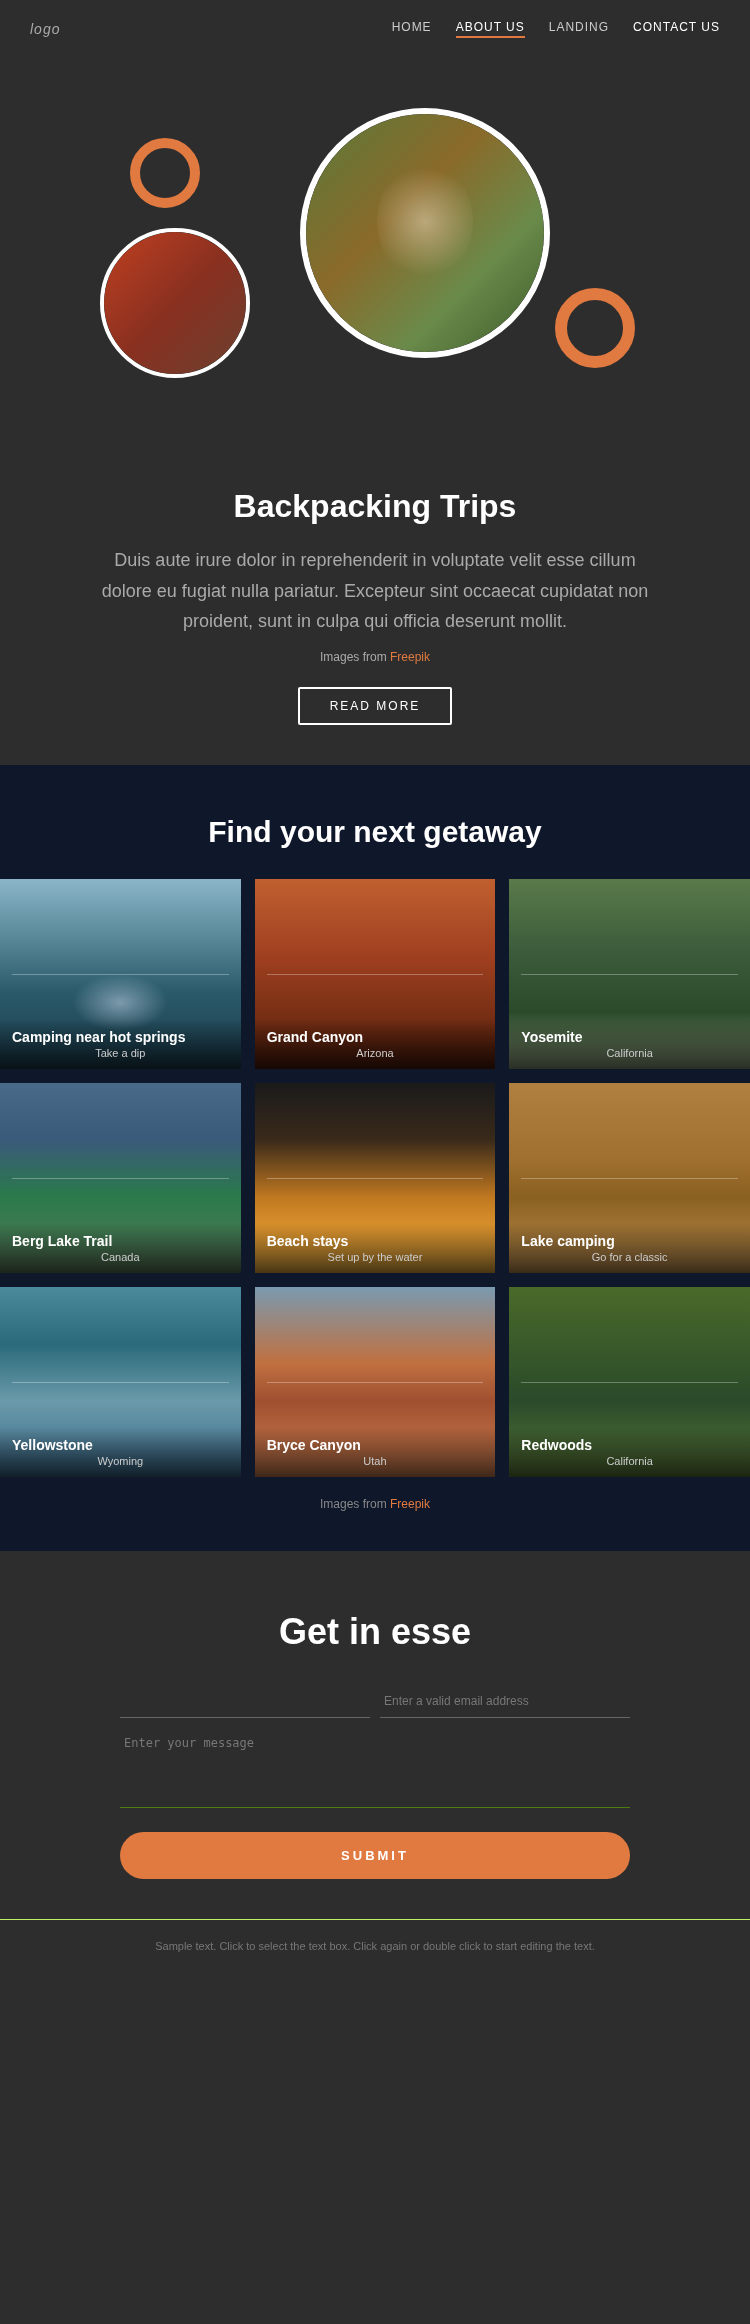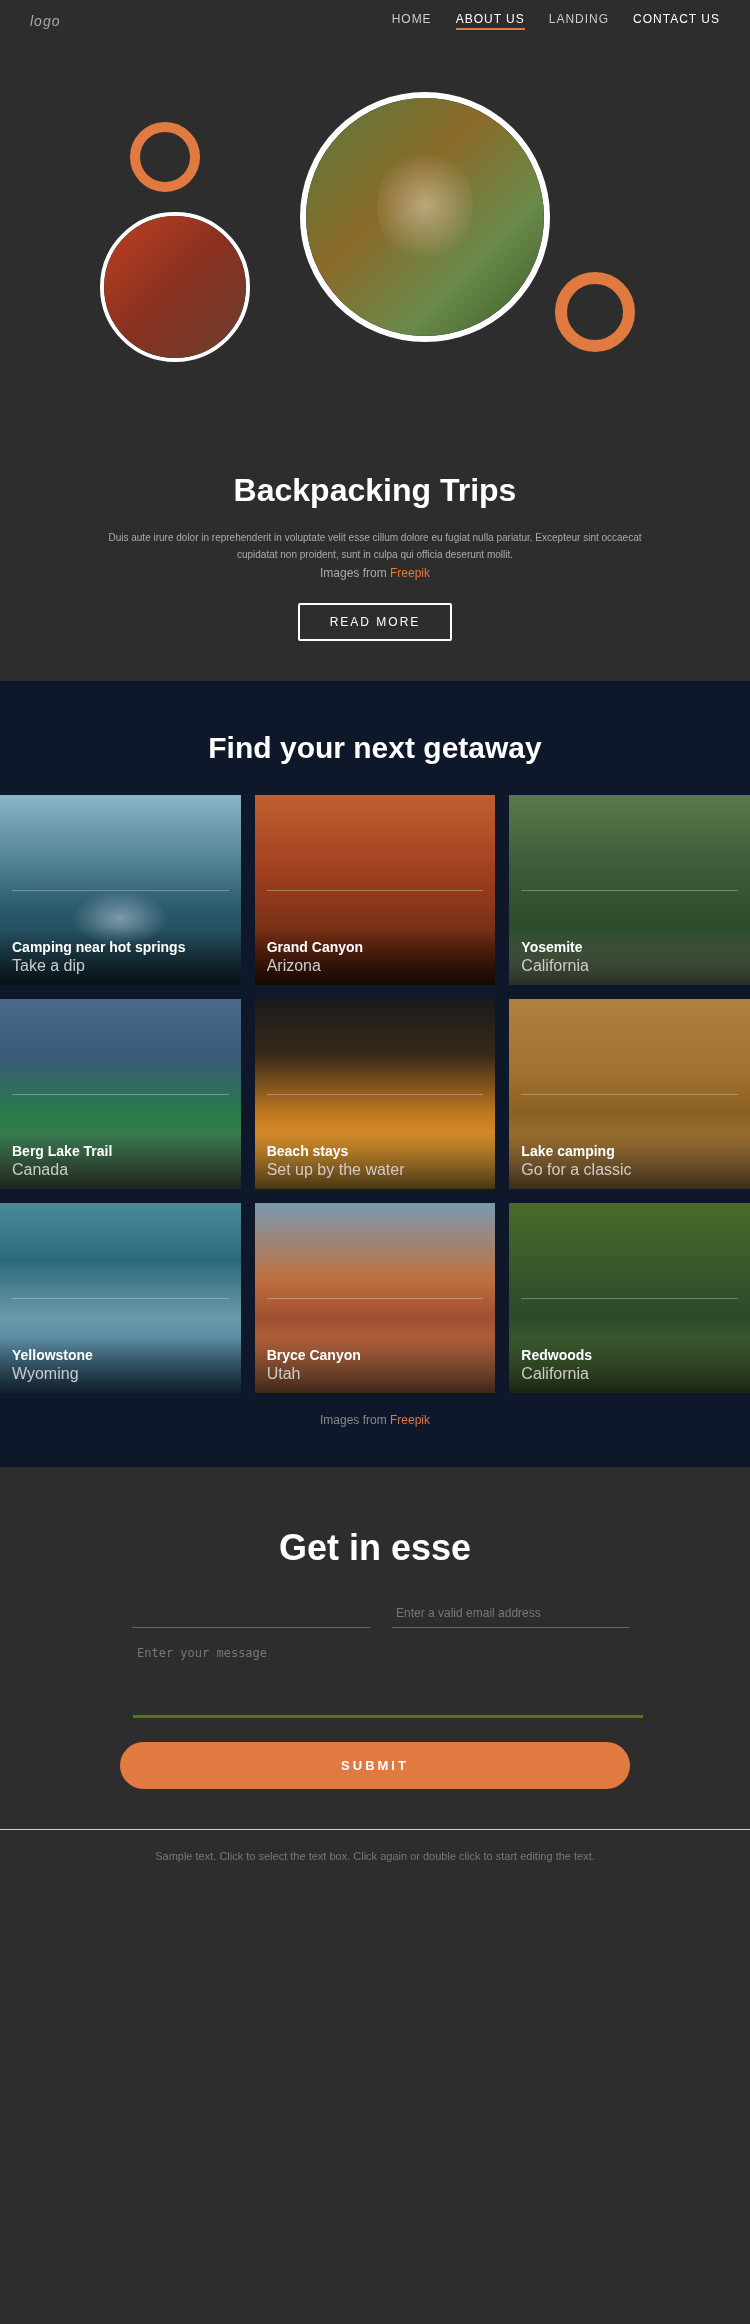--- a/index.html
+++ b/index.html
@@ -9,21 +9,21 @@
       color: #ffffff;
       width: 750px;
       margin: 0 auto;
     }
 
     
     nav {
       display: flex;
       justify-content: space-between;
       align-items: center;
-      padding: 12px 30px;
+      padding: 20px 30px;
       background-color: #2d2d2d;
     }
     .nav-logo {
       font-size: 14px;
       color: #aaa;
       font-style: italic;
       letter-spacing: 1px;
     }
     .nav-links {
       display: flex;
@@ -131,23 +131,24 @@
       text-align: center;
       padding: 50px 100px 40px;
     }
     .about-section h1 {
       font-size: 32px;
       font-weight: bold;
       margin-bottom: 20px;
       color: #ffffff;
     }
     .about-section p {
-      font-size: 10px;
+      font-size: 18px;
       color: #aaa;
       line-height: 1.7;
+      margin-bottom: 10px;
     }
     .about-section .freepik-link {
       font-size: 12px;
       color: #aaa;
       margin-bottom: 20px;
     }
     .about-section .freepik-link a {
       color: #e07a40;
       text-decoration: none;
     }
@@ -204,23 +205,24 @@
       right: 0;
       padding: 10px 12px;
       background: linear-gradient(transparent, rgba(0,0,0,0.7));
     }
     .grid-overlay h3 {
       font-size: 14px;
       font-weight: bold;
       color: #fff;
     }
     .grid-overlay p {
-      font-size: 16px;
+      font-size: 11px;
       color: #ccc;
       margin-top: 2px;
+      text-align: center;
     }
     .grid-divider {
       position: absolute;
       top: 50%;
       left: 12px;
       right: 12px;
       height: 1px;
       background: rgba(255,255,255,0.3);
     }
 
@@ -291,42 +293,40 @@
       display: flex;
       gap: 10px;
       margin-bottom: 10px;
     }
     .form-input {
       flex: 1;
       background: transparent;
       border: none;
       border-bottom: 1px solid #666;
       color: #fde047;
-      font-size: 11px;
+      font-size: 16px;
       padding: 8px 4px;
       outline: none;
-      margin-left: 12px;
     }
     .form-input::placeholder {
       color: #777;
       font-size: 12px;
     }
     .form-textarea {
       width: 100%;
       background: transparent;
       border: none;
-      border-bottom: 3px solid #4d7c0f;
+      border-bottom: 1px solid #4d7c0f;
       color: #ffffff;
       font-size: 12px;
       padding: 8px 4px;
       outline: none;
       resize: none;
       height: 80px;
       margin-bottom: 20px;
-      margin-left: 13px;
     }
     .form-textarea::placeholder {
       color: #777;
       font-size: 12px;
     }
     .submit-btn {
       width: 100%;
       background-color: #e07a40;
       color: #ffffff;
       border: none;

